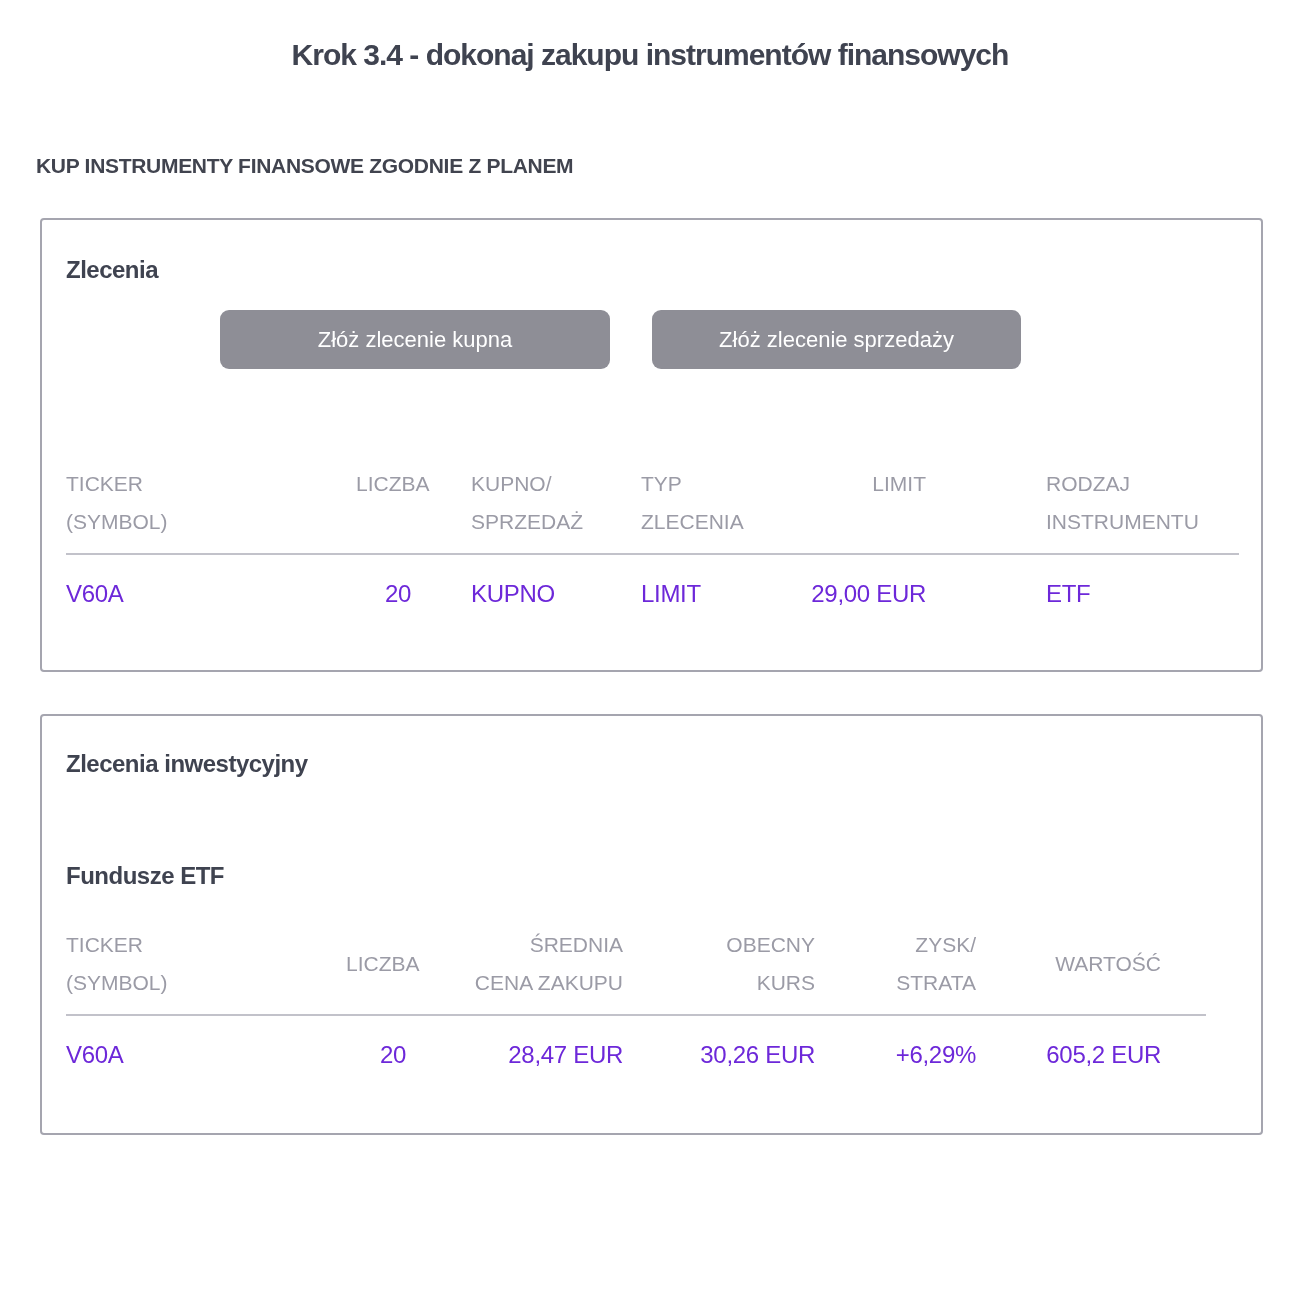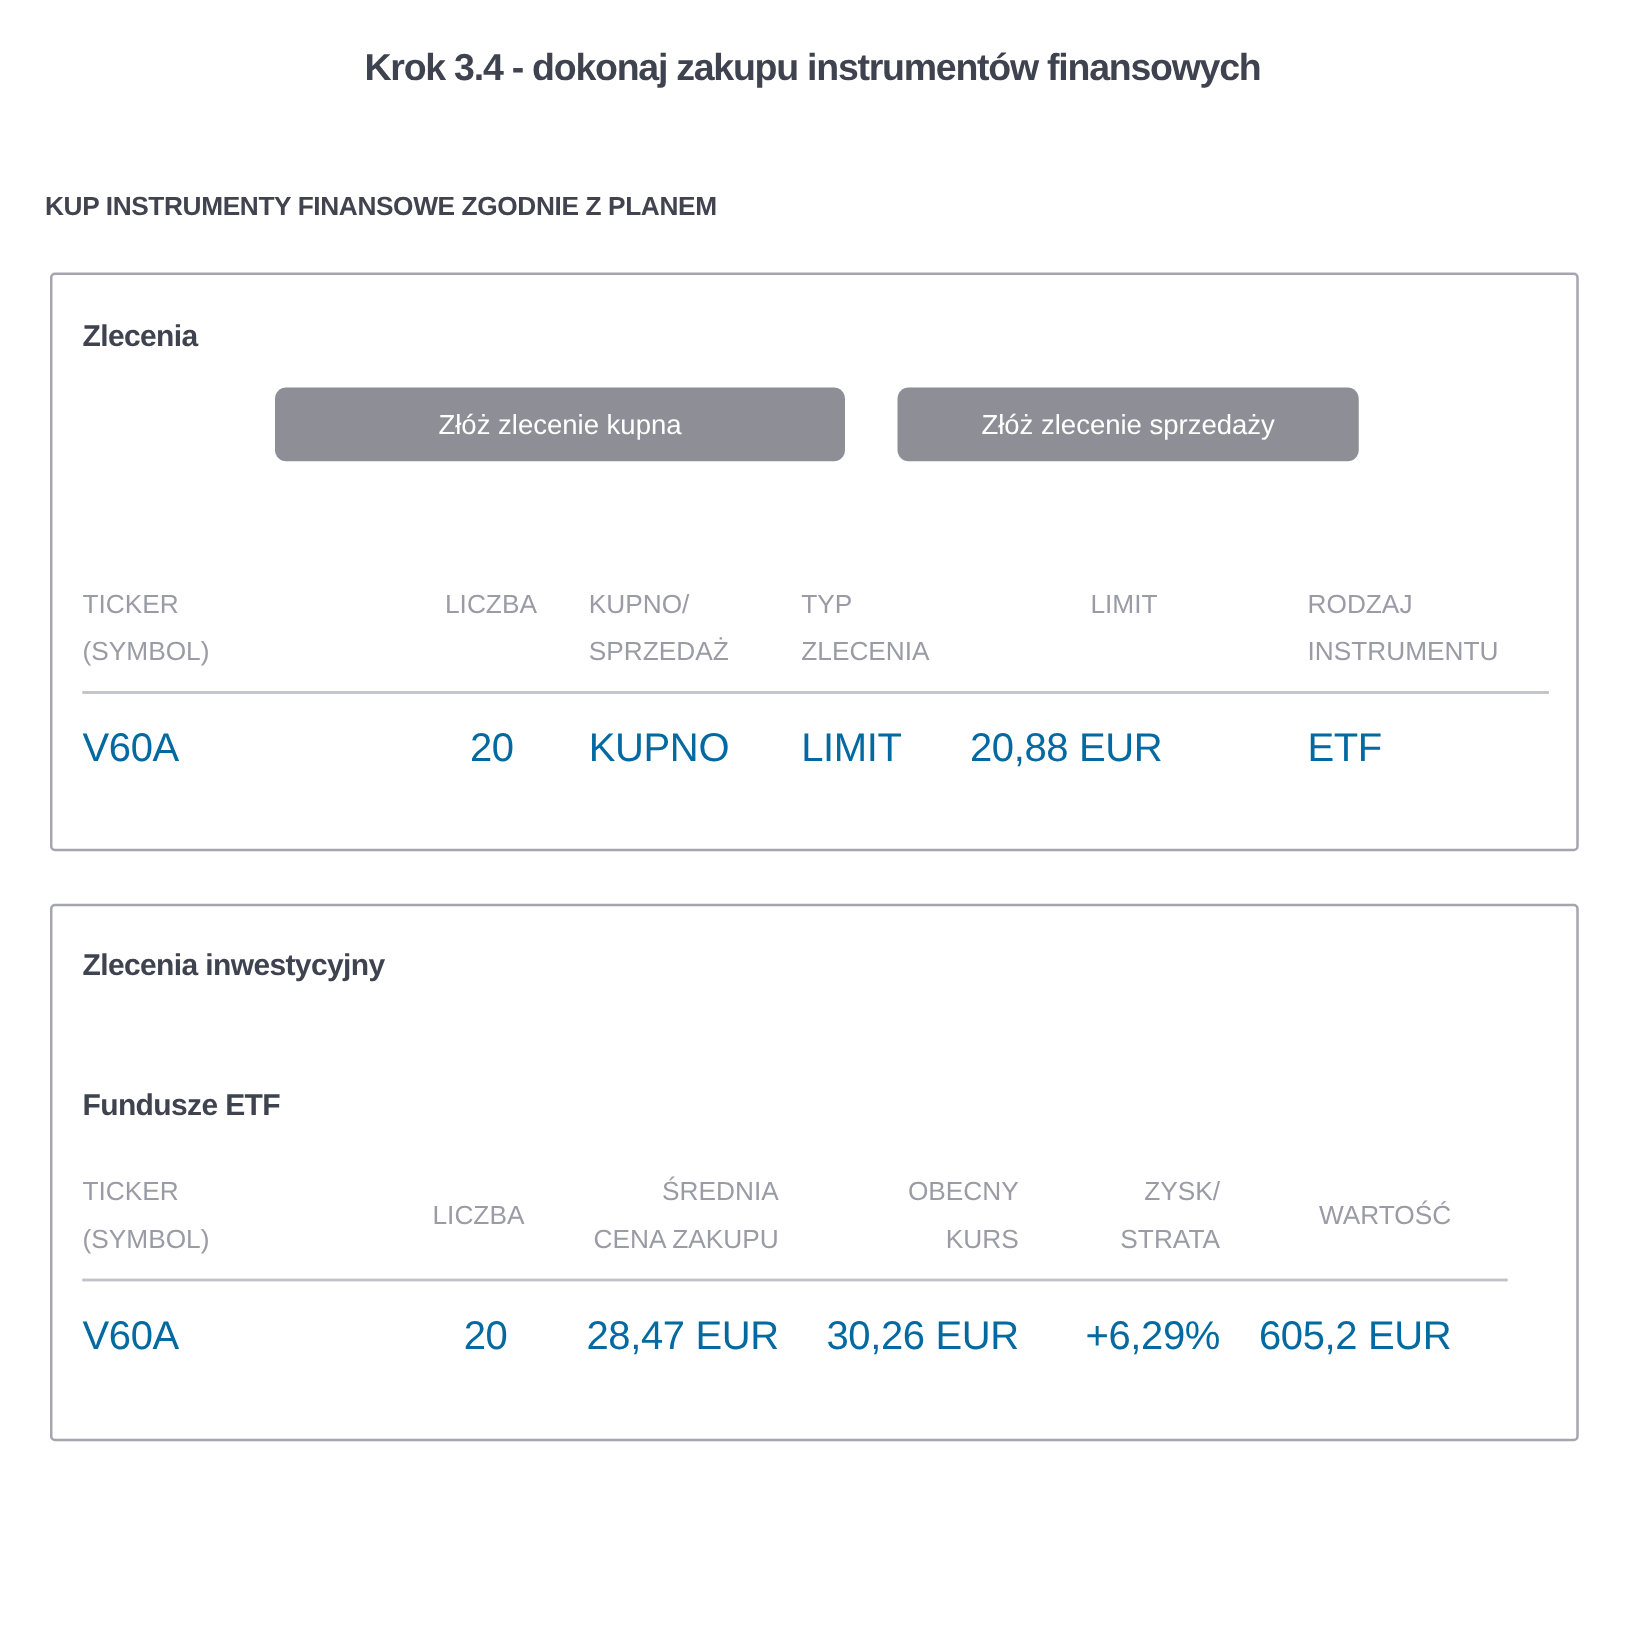--- a/index.html
+++ b/index.html
@@ -67,21 +67,21 @@
     color: #ffffff;
     font-family: "Liberation Sans", sans-serif;
     font-size: 22px;
     height: 59px;
     border-radius: 9px;
     cursor: pointer;
     display: inline-flex;
     align-items: center;
     justify-content: center;
   }
-  .btn-buy { width: 456px; }
+  .btn-buy { width: 390px; }
   .btn-sell { width: 369px; }
 
   table.tbl {
     border-collapse: collapse;
     table-layout: fixed;
   }
   .tbl-orders { width: 1173px; margin-top: 96px; }
   .tbl-portfolio { width: 1140px; margin-top: 36px; }
 
   .tbl th {
@@ -91,22 +91,22 @@
     line-height: 38px;
     padding: 0 0 12px 0;
     border-bottom: 2px solid #c2c2ca;
   }
   .tbl-orders th { vertical-align: top; }
   .tbl-portfolio th { vertical-align: middle; }
   .th-line { display: block; }
   .th-line:empty { display: none; }
 
   .tbl td {
-    font-size: 32px;
-    color: #0369a1;
+    font-size: 24px;
+    color: #6d28d9;
     padding: 25px 0 4px 0;
     letter-spacing: -0.3px;
     white-space: nowrap;
   }
 
   .al { text-align: left; }
   .ar { text-align: right; }
   .pad-l60  { padding-left: 60px  !important; }
   .pad-l120 { padding-left: 120px !important; }
   .pad-r45  { padding-right: 45px !important; }
@@ -164,21 +164,21 @@
             <span class="th-line">INSTRUMENTU</span>
           </th>
         </tr>
       </thead>
       <tbody>
         <tr>
           <td class="al">V60A</td>
           <td class="ar">20</td>
           <td class="al pad-l60">KUPNO</td>
           <td class="al">LIMIT</td>
-          <td class="ar">20,88 EUR</td>
+          <td class="ar">29,00 EUR</td>
           <td class="al pad-l120">ETF</td>
         </tr>
       </tbody>
     </table>
   </section>
 
 
   <section class="card card-portfolio">
     <h2 class="card-title">Zlecenia inwestycyjny</h2>
     <h3 class="card-subtitle">Fundusze ETF</h3>

